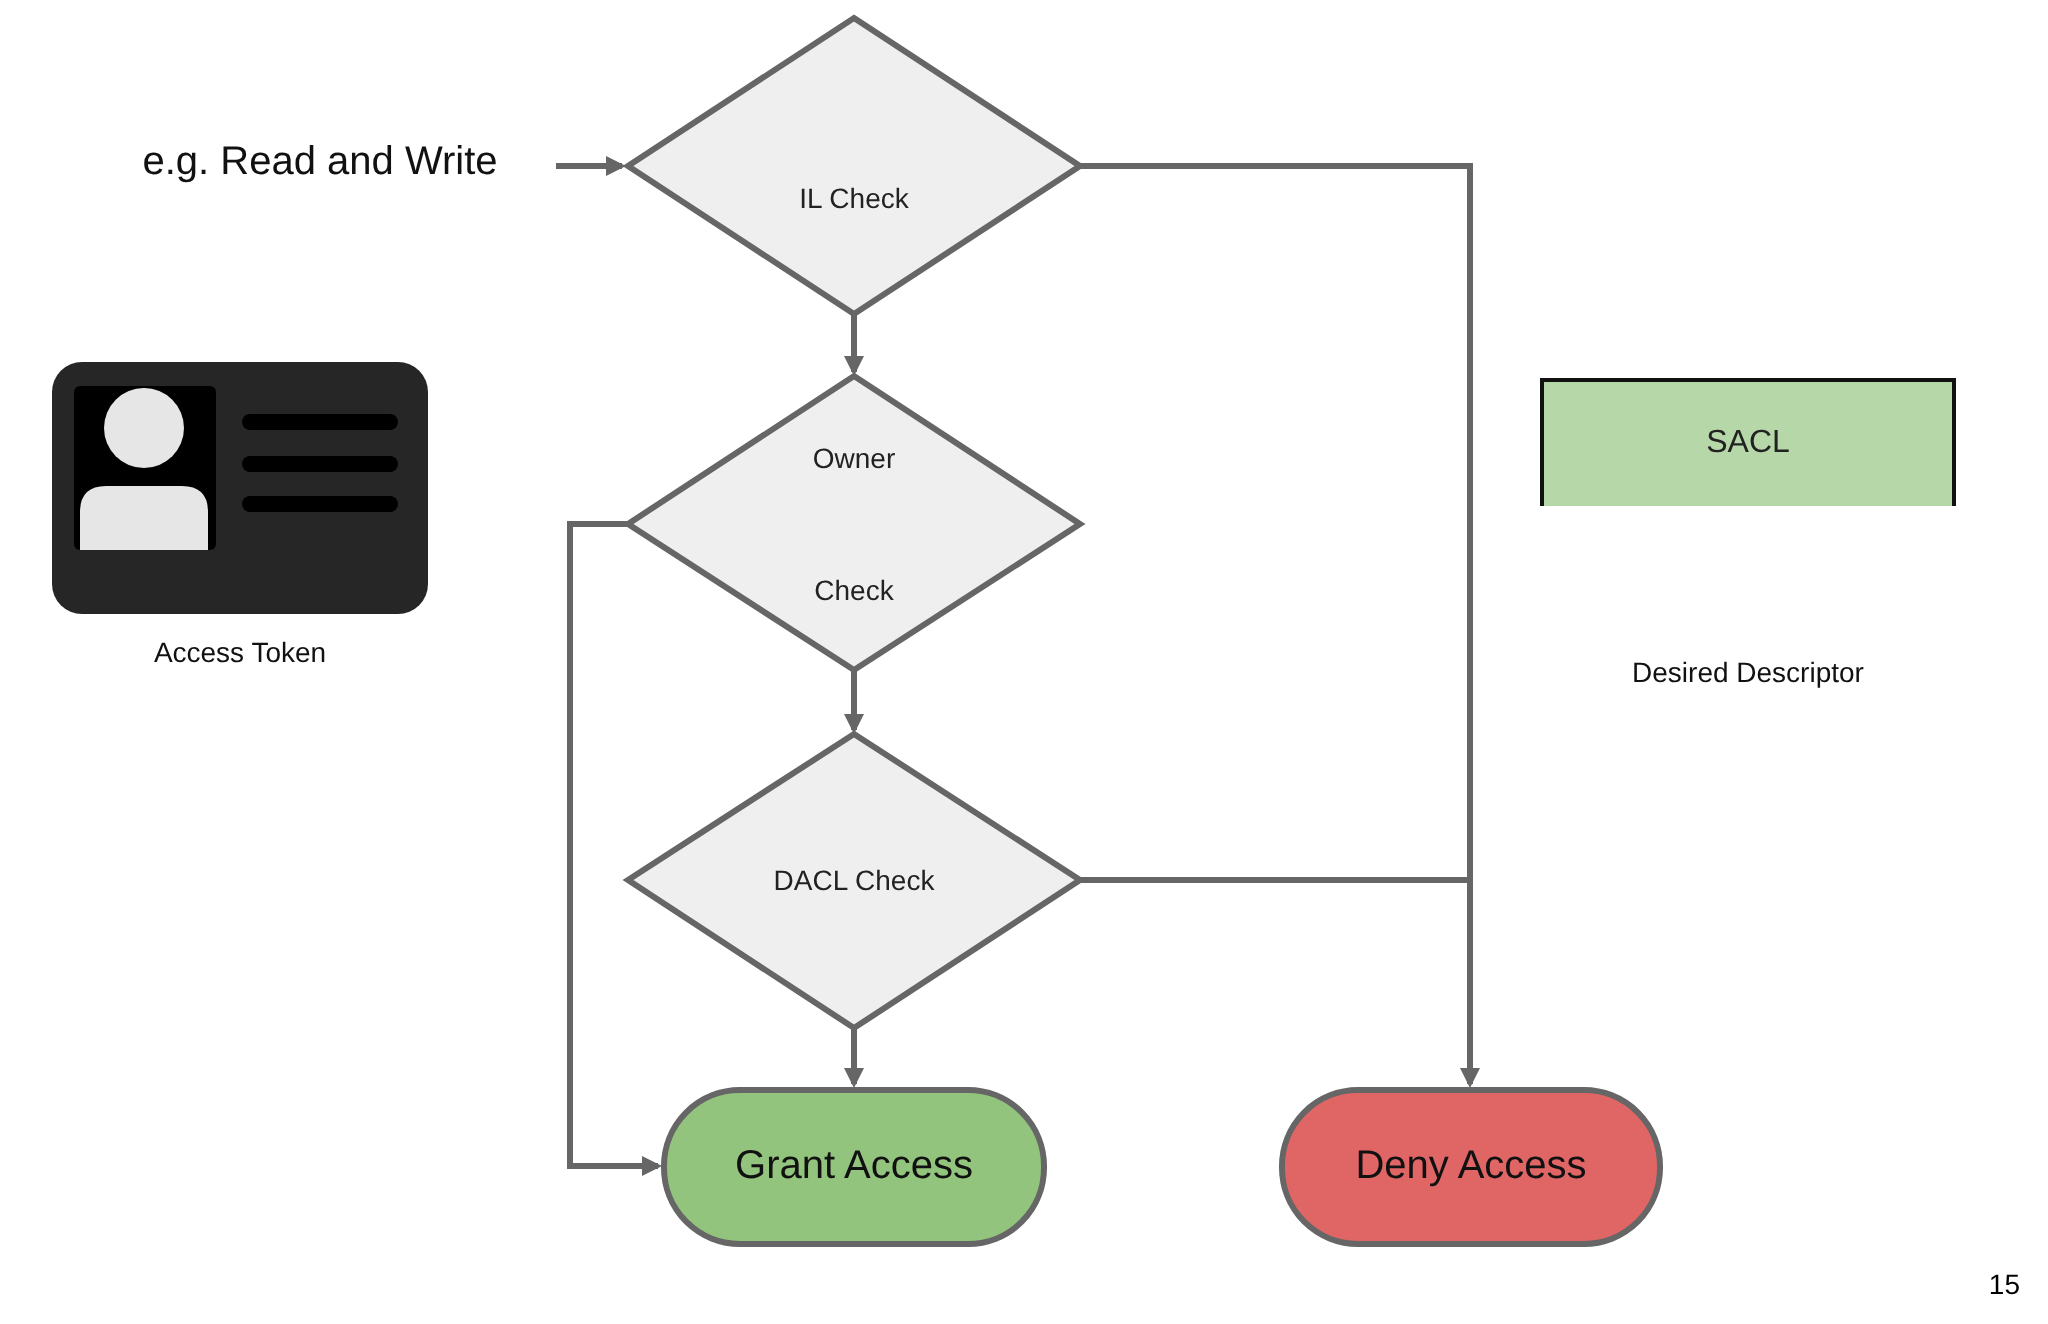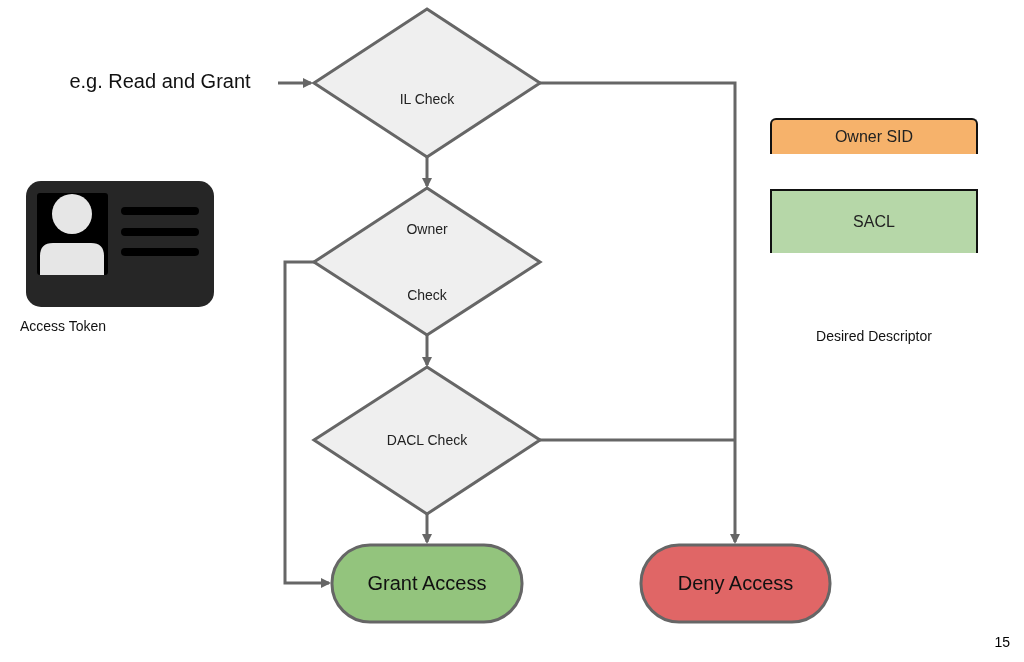--- a/index.html
+++ b/index.html
@@ -2,21 +2,21 @@
 <html><head>
   <meta charset="utf-8">
   <style>
     html, body { margin: 0; padding: 0; background: #ffffff; }
     body { width: 1024px; height: 662px; position: relative; overflow: hidden;
            font-family: "Liberation Sans", sans-serif; color: #111; }
     #diagram { position: absolute; left: 0; top: 0; }
     .abs { position: absolute; }
     .desired { left: 40px; top: 68px; width: 240px; text-align: center;
                font-size: 20px; line-height: 26px; color: #111; }
-    .token-label { left: 20px; top: 318px; width: 200px; font-size: 14px; }
+    .token-label { left: 20px; top: 318px; width: 200px; text-align: center; font-size: 14px; }
     .sd-label { left: 770px; top: 328px; width: 208px; text-align: center; font-size: 14px; }
     .page-num { left: 980px; top: 634px; width: 30px; text-align: right; font-size: 14px; color: #000000; }
     .sd { left: 770px; top: 118px; width: 208px; height: 203px; }
     .sd-band { position: absolute; left: 0; width: 204px; border: 2px solid #111;
                display: flex; align-items: center; justify-content: center;
                font-size: 16px; color: #222; box-sizing: content-box; }
     .sd-owner { top: 0; height: 34px; background: #f6b26b; border-radius: 6px 6px 0 0; border-bottom: none; }
     .sd-group { top: 36px; height: 33px; background: #ffe599; border-bottom: none; }
     .sd-sacl  { top: 71px; height: 62px; background: #b6d7a8; border-bottom: none; }
     .sd-dacl  { top: 135px; height: 64px; background: #a2c4c9; }
@@ -55,36 +55,35 @@
     <rect x="37" y="193" width="71" height="82" rx="3" fill="#000"></rect>
     <circle cx="72" cy="214" r="20" fill="#e6e6e6"></circle>
     <path d="M40,275 L40,256 Q40,243 53,243 L91,243 Q104,243 104,256 L104,275 Z" fill="#e6e6e6"></path>
     <rect x="121" y="207" width="78" height="8" rx="4" fill="#000"></rect>
     <rect x="121" y="228" width="78" height="8" rx="4" fill="#000"></rect>
     <rect x="121" y="248" width="78" height="8" rx="4" fill="#000"></rect>
   </g>
 </svg>
 
 <div class="abs desired">
-  <div>e.g. Read and Grant</div>
+  <div>e.g. Read and Write</div>
 </div>
 
 <div class="node-text check-text" style="left:340px; top:86px; width:174px; height:26px;">IL Check</div>
 
 <div class="node-text check-text" style="left:340px; top:242px; width:174px; height:40px; flex-direction:column;gap:48px;">
   <span>Owner</span>
   <span>Check</span>
 </div>
 
 <div class="node-text check-text" style="left:340px; top:427px; width:174px; height:26px;">DACL Check</div>
 
 <div class="node-text terminal-text" style="left:332px; top:545px; width:190px; height:77px;">Grant Access</div>
 <div class="node-text terminal-text" style="left:641px; top:545px; width:189px; height:77px;text-align:center;">Deny Access</div>
 
 <div class="abs token-label">Access Token</div>
 
 <div class="abs sd">
-  <div class="sd-band sd-owner">Owner SID</div>
   <div class="sd-band sd-sacl">SACL</div>
 </div>
 <div class="abs sd-label">Desired Descriptor</div>
 
 <div class="abs page-num">15</div>
 
 </body></html>

